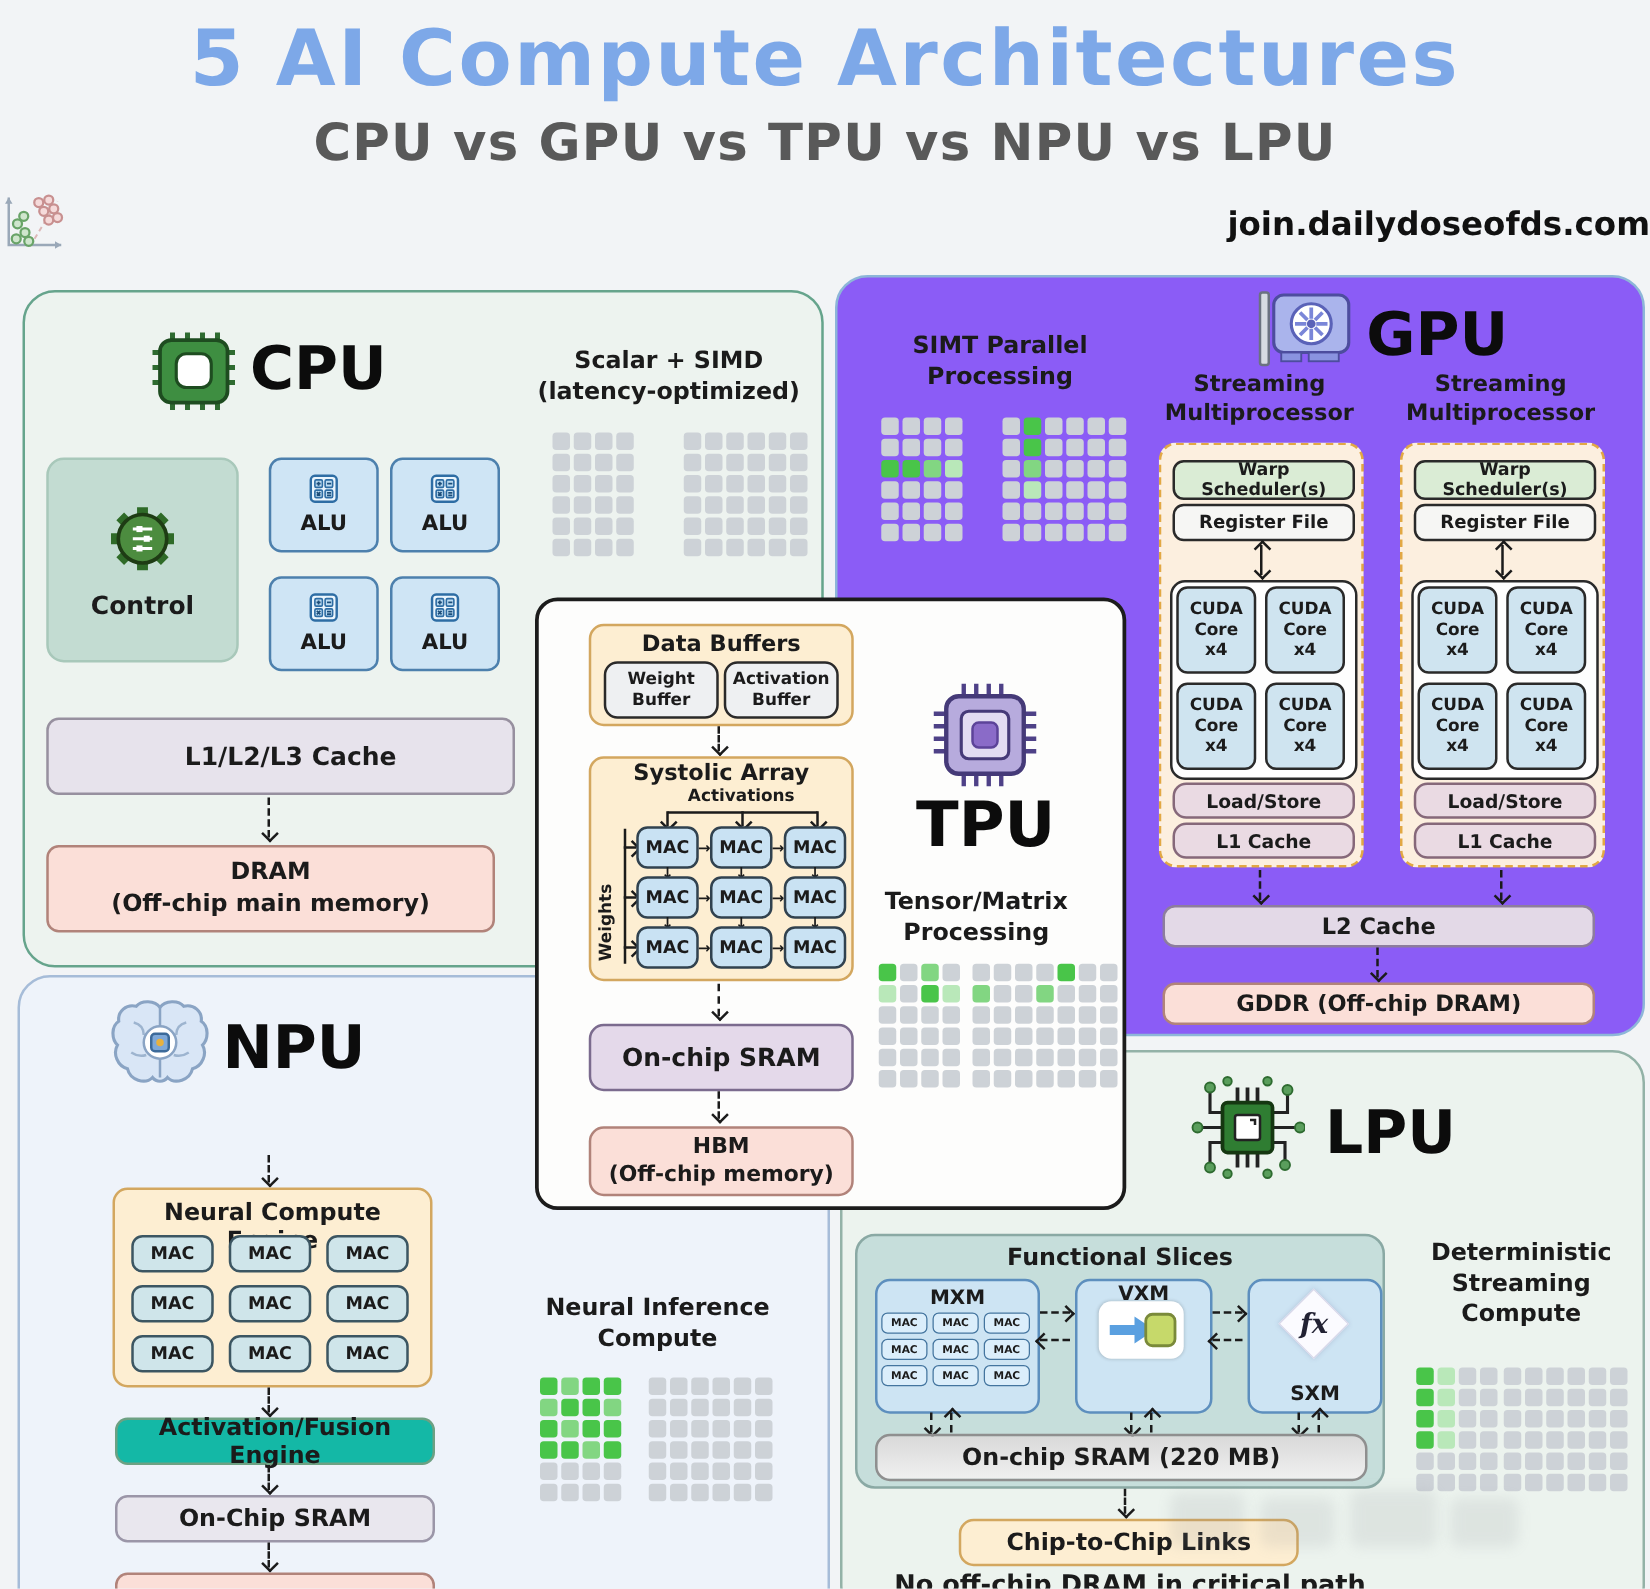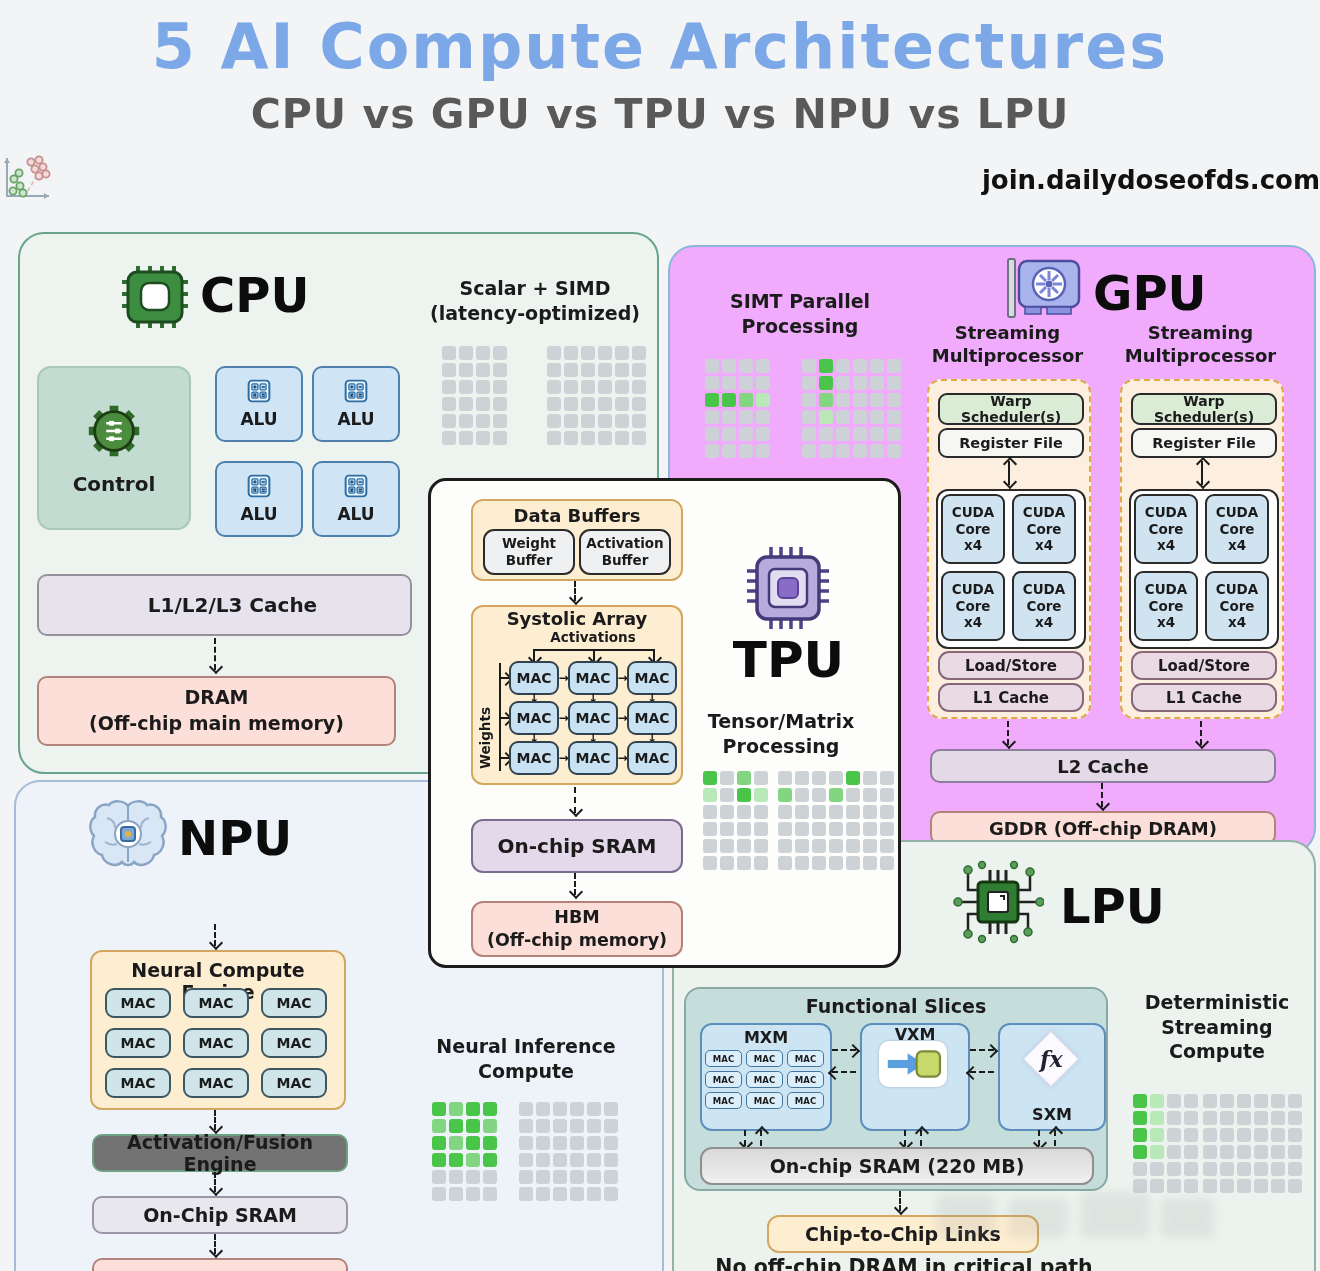--- a/index.html
+++ b/index.html
@@ -9,42 +9,42 @@
   .ctr{text-align:center;}
   .ml{white-space:pre-line;}
   
   .title{width:100%;text-align:center;font-size:62px;font-weight:800;color:#7da8e8;letter-spacing:2px;}
   .subtitle{width:100%;text-align:center;font-size:41px;font-weight:800;color:#595959;letter-spacing:1px;}
   .siterow{left:0;right:0;display:flex;justify-content:space-between;align-items:center;gap:10px;}
   .sitetxt{font-size:26px;font-weight:700;color:#111;}
   
   .panel{position:absolute;border-radius:26px;}
   .p-cpu{background:#edf3ef;border:2.5px solid #66a48c;margin-top:12px;}
-  .p-gpu{background:#f0abfc;border:2.5px solid #8db6d8;margin-top:25px;}
+  .p-gpu{background:#8b5cf6;border:2.5px solid #8db6d8;}
   .p-tpu{background:#fdfdfc;border:3px solid #1c1c1c;border-radius:18px;z-index:5;}
   .p-npu{background:#eef3fa;border:2.5px solid #a6bcd8;}
   .p-lpu{background:#ecf3ee;border:2.5px solid #93b2a7;}
   .bigname{font-size:48px;font-weight:800;color:#0c0c0c;}
   .tag{font-size:19px;font-weight:600;line-height:1.3;}
   
   .box{position:absolute;display:flex;align-items:center;justify-content:center;text-align:center;
        border-radius:10px;font-weight:600;}
   .b-cream{background:#fdeed2;border:2px solid #d3a75f;border-radius:12px;}
   .b-ctl{background:#c3dcd2;border:2px solid #a8c8ba;border-radius:14px;}
   .b-alu{background:#cfe5f5;border:2px solid #4d80ad;}
   .b-lav{background:#e7e3ec;border:2px solid #97909f;padding-left:16px;}
   .b-pink{background:#fbdfd8;border:2px solid #b1837a;}
   .b-warp{background:#daecd5;border:2px solid #2a2a2a;border-radius:9px;}
   .b-reg{background:#f6f6f4;border:2px solid #2a2a2a;border-radius:9px;}
   .b-cudawrap{background:#fefefe;border:2px solid #2a2a2a;border-radius:12px;}
   .b-ls{background:#eadae3;border:2px solid #86687a;border-radius:11px;}
   .b-l2{background:#e3d9e7;border:2px solid #8d7d9d;}
   .b-sram{background:#e4d9ea;border:2px solid #7b6b8e;border-radius:12px;}
   .b-wb{background:#eef0f2;border:2px solid #2a2a2a;border-radius:11px;}
-  .b-afe{background:#737373;border:2px solid #6da183;}
+  .b-afe{background:#14b8a6;border:2px solid #6da183;}
   .b-sramn{background:#e9e7ee;border:2px solid #9b96a8;}
   .b-fsl{background:#c6dedb;border:2px solid #8aa9a4;border-radius:16px;}
   .b-slice{background:#cde4f3;border:2px solid #5d8fbe;border-radius:12px;}
   .b-s220{background:linear-gradient(#d9d9d9,#f0f0f0);border:2px solid #8f8f8f;border-radius:12px;}
   .sm{position:absolute;background:#fcefdf;border:2.5px dashed #e2a844;border-radius:14px;}
   
   .gridsq{position:absolute;display:grid;}
   .cell{border-radius:3px;}
   .g0{background:#cdd2d7}.g1{background:#49c549}.g2{background:#82d682}.g3{background:#b9e8b9}
   

